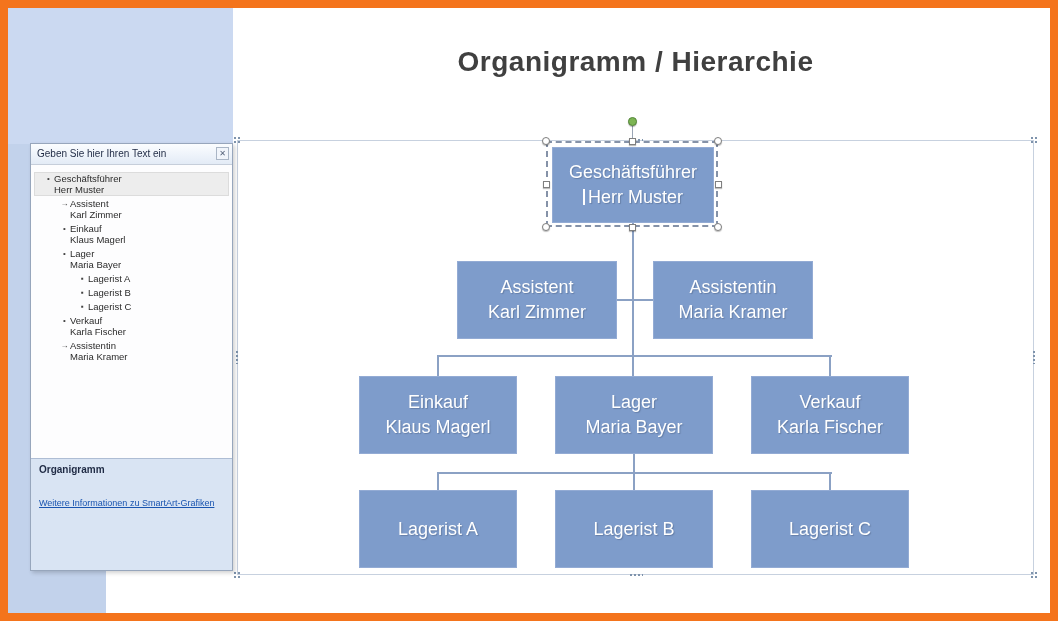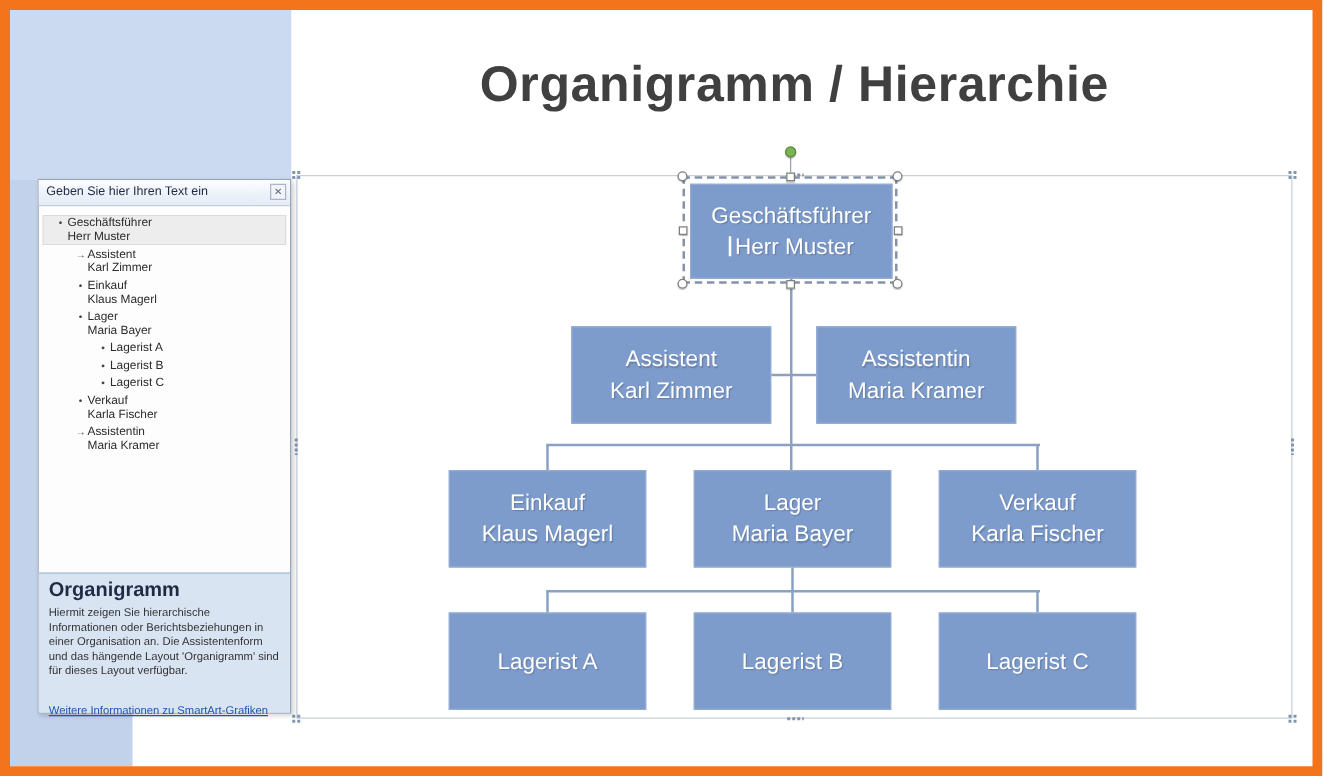--- a/index.html
+++ b/index.html
@@ -8,21 +8,21 @@
     background:#ffffff;
     font-family:"Liberation Sans","DejaVu Sans",sans-serif;
   }
   .frame{position:absolute;inset:0;border:8px solid #F4741C;box-sizing:border-box;pointer-events:none;z-index:50;}
   .bg-strip{position:absolute;left:8px;top:8px;width:98px;height:605px;background:#C2D2EB;}
   .bg-topleft{position:absolute;left:8px;top:8px;width:225px;height:136px;background:#CBD9F1;}
 
   
   .slide-title{
     position:absolute;left:237px;top:46px;width:797px;text-align:center;
-    font-size:40px;font-weight:bold;color:#404040;letter-spacing:0.5px;
+    font-size:28px;font-weight:bold;color:#404040;letter-spacing:0.5px;
   }
 
   
   .canvas{position:absolute;left:237px;top:140px;width:797px;height:435px;
     border:1px solid #C7D1DF;box-sizing:border-box;background:transparent;}
   .canvas-handle{position:absolute;background-image:radial-gradient(circle at 2px 2px,#7E93AC 1.1px,transparent 1.5px);background-size:4px 4px;}
 
   
   .node{
     position:absolute;background:#7E9CCB;border:1px solid #93ABD4;box-sizing:border-box;
@@ -56,21 +56,21 @@
   .pane-item{display:flex;margin:3px 0;font-size:9.5px;color:#2B2B2B;}
   .pane-item .bullet{width:11px;flex:0 0 11px;text-align:center;font-size:8px;color:#444;line-height:11px;}
   .pane-item .itxt{line-height:11px;}
   .pane-item .l1,.pane-item .l2{display:block;}
   .lvl0{padding-left:8px;}
   .lvl1{padding-left:24px;}
   .lvl2{padding-left:42px;}
   .pane-item.selected{background:#EDEDED;outline:1px solid #DcDcDc;}
   .pane-info{position:absolute;left:0;right:0;bottom:0;height:112px;background:#D9E4F3;
     border-top:1px solid #AEBDD4;padding:5px 8px;box-sizing:border-box;}
-  .pane-info h4{margin:0 0 3px 0;font-size:16px;color:#1F2A44;}
+  .pane-info h4{margin:0 0 3px 0;font-size:10px;color:#1F2A44;}
   .pane-info p{margin:0;font-size:9px;line-height:11.5px;color:#333;}
   .pane-info a{display:inline-block;margin-top:20px;font-size:9px;line-height:11.5px;
     color:#1A55B0;text-decoration:underline;}
 </style>
 </head>
 <body>
 
 <div class="bg-strip"></div>
 <div class="bg-topleft"></div>
 <div class="frame"></div>
@@ -208,16 +208,15 @@
     <div class="pane-item lvl1">
       <span class="bullet">→</span>
       <span class="itxt">
           <span class="l1">Assistentin</span>
           <span class="l2">Maria Kramer</span>
         </span>
     </div>
   </div>
   <div class="pane-info">
     <h4>Organigramm</h4>
-    <p>Hiermit zeigen Sie hierarchische Informationen oder Berichtsbeziehungen in einer Organisation an. Die Assistentenform und das hängende Layout 'Organigramm' sind für dieses Layout verfügbar.</p>
     <a href="#">Weitere Informationen zu SmartArt-Grafiken</a>
   </div>
 </div>
 
 </body></html>

